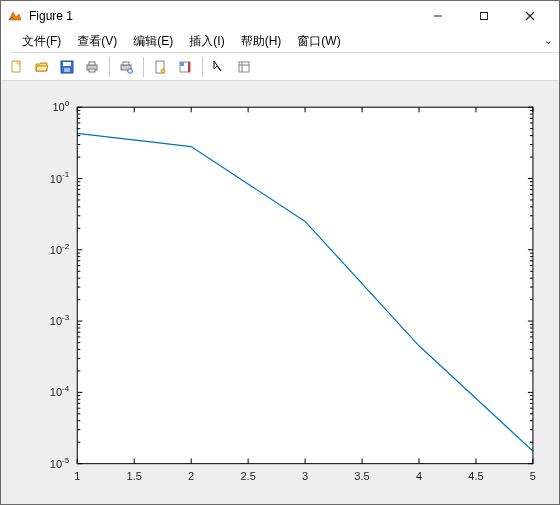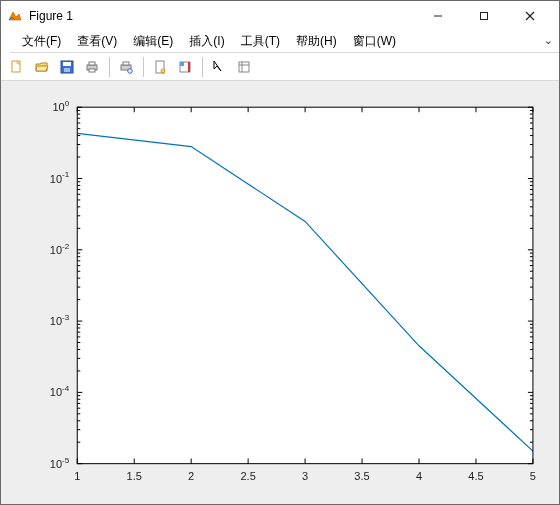--- a/index.html
+++ b/index.html
@@ -127,21 +127,20 @@
           <path d="M1 1 L9 9 M9 1 L1 9" stroke="currentColor" stroke-width="1.2"></path>
         </svg>
     </div>
   </div>
 
   <div class="menubar">
     <span class="menu-item">文件(F)</span>
     <span class="menu-item">查看(V)</span>
     <span class="menu-item">编辑(E)</span>
     <span class="menu-item">插入(I)</span>
-    <span class="menu-item">工具(T)</span>
     <span class="menu-item">帮助(H)</span>
     <span class="menu-item">窗口(W)</span>
     <span class="dropdown-arrow">⌄</span>
   </div>
 
   <div class="toolbar">
     <div class="tbtn">
       <svg width="16" height="16" viewBox="0 0 16 16">
         <rect x="3" y="2" width="8" height="11" fill="#fff" stroke="#c8a030" stroke-width="1"></rect>
         <path d="M8 2 L11 5 L8 5 Z" fill="#ffe08a" stroke="#c8a030" stroke-width="0.5"></path>

